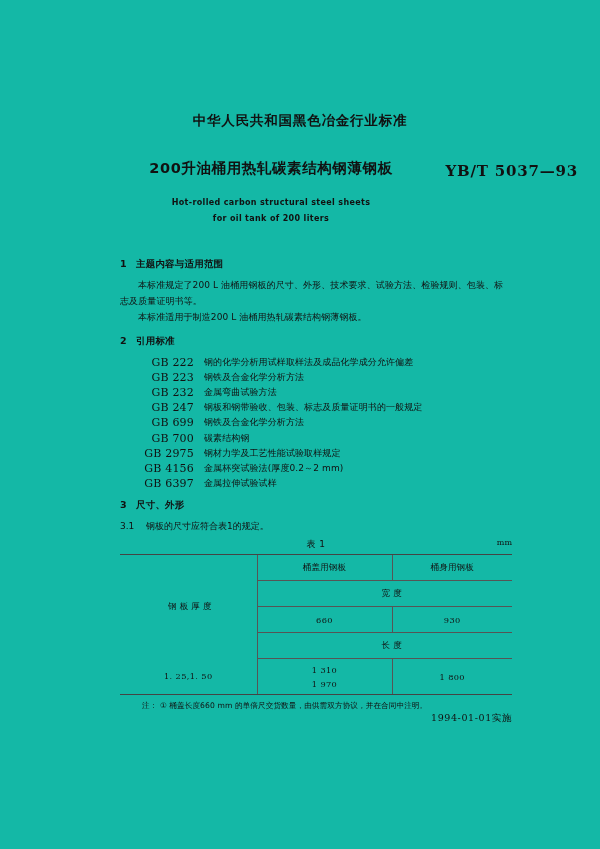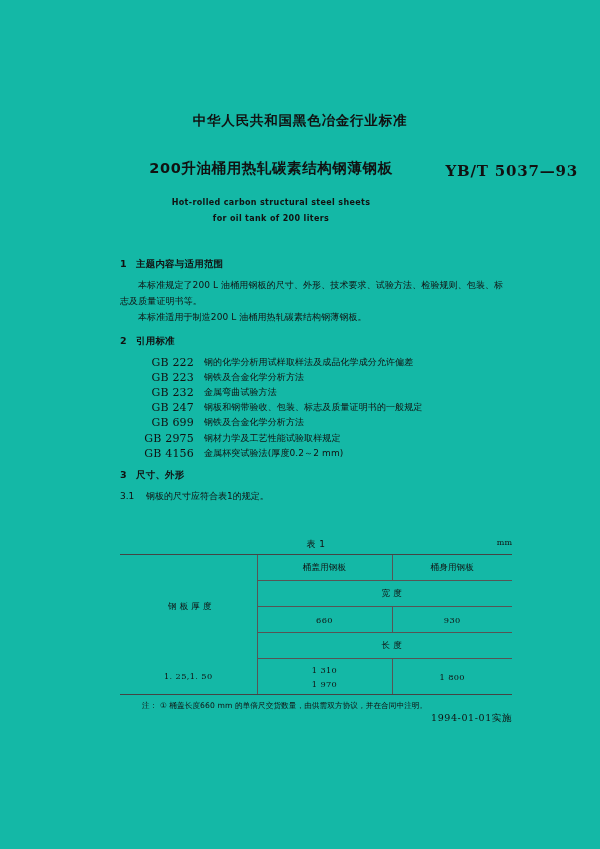--- a/index.html
+++ b/index.html
@@ -296,26 +296,34 @@
       </div>
       <div class="ref-row">
         <div class="ref-code">GB 247</div>
         <div class="ref-name">钢板和钢带验收、包装、标志及质量证明书的一般规定</div>
       </div>
       <div class="ref-row">
         <div class="ref-code">GB 699</div>
         <div class="ref-name">钢铁及合金化学分析方法</div>
       </div>
       <div class="ref-row">
+        <div class="ref-code">GB 700</div>
+        <div class="ref-name">碳素结构钢</div>
+      </div>
+      <div class="ref-row">
         <div class="ref-code">GB 2975</div>
         <div class="ref-name">钢材力学及工艺性能试验取样规定</div>
       </div>
       <div class="ref-row">
         <div class="ref-code">GB 4156</div>
         <div class="ref-name">金属杯突试验法(厚度0.2～2 mm)</div>
+      </div>
+      <div class="ref-row">
+        <div class="ref-code">GB 6397</div>
+        <div class="ref-name">金属拉伸试验试样</div>
       </div>
     </div>
 
     <div class="sec-head sec3">
       <span class="num">3</span><span>尺寸、外形</span>
     </div>
     <div class="sub-para">
       <span class="snum">3.1</span><span>钢板的尺寸应符合表1的规定。</span>
     </div>
   </div>

